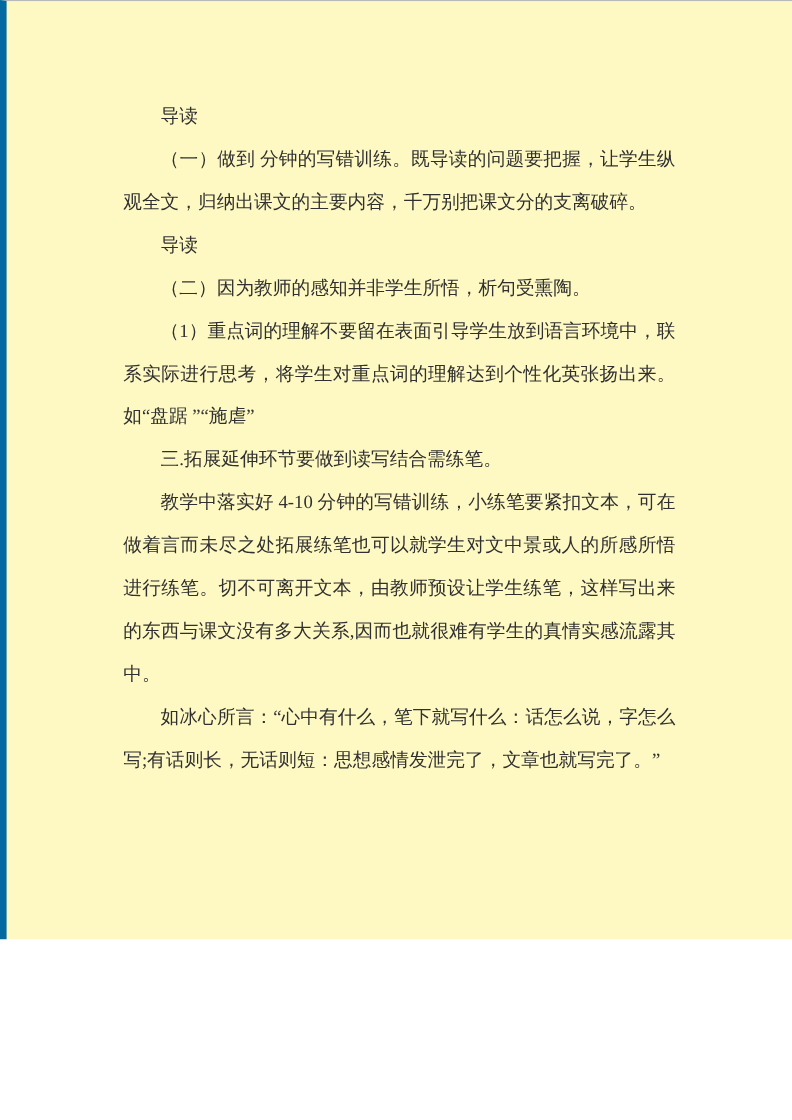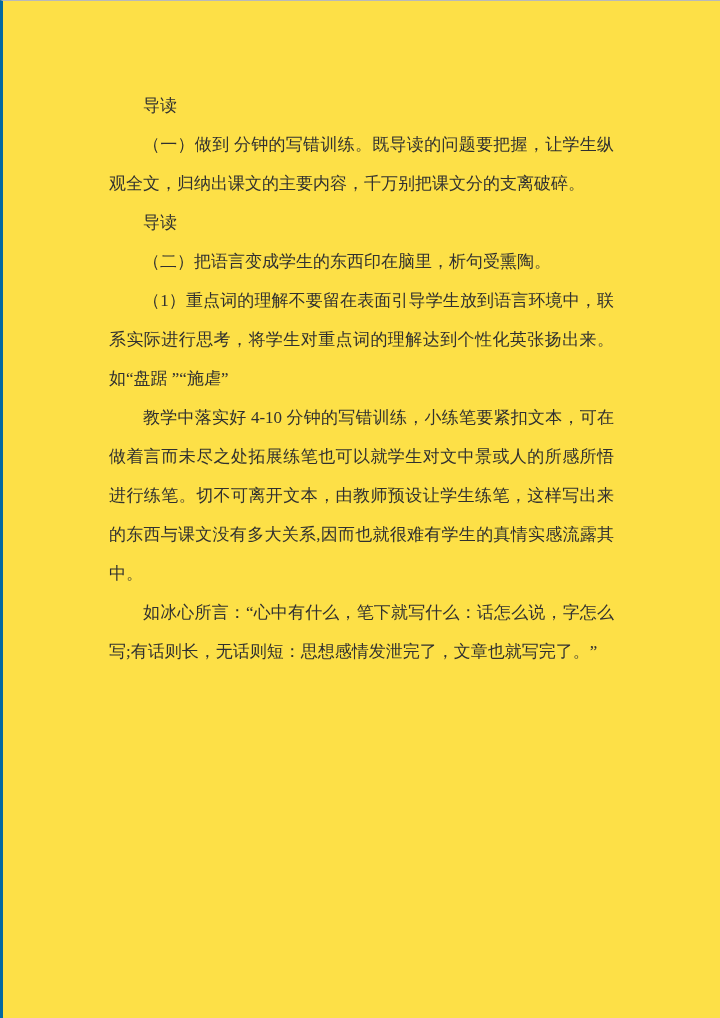--- a/index.html
+++ b/index.html
@@ -3,25 +3,25 @@
 <meta charset="utf-8">
 <style>
   html, body {
     margin: 0;
     padding: 0;
     background: #ffffff;
   }
   .page {
     position: relative;
     width: 720px;
-    height: 1018px;
+    height: 854px;
     box-sizing: border-box;
-    background: #fde047;
+    background: #fef9c3;
     border-top: 1px solid #b9b9b9;
-    border-left: 3px solid #0369a1;
+    border-left: 6px solid #0369a1;
     overflow: hidden;
   }
   .doc {
     box-sizing: border-box;
     padding: 85px 106px 0 106px;
     font-family: "Liberation Serif", "DejaVu Serif", serif;
     font-size: 17px;
     line-height: 39px;
     color: #303030;
     text-align: justify;
@@ -34,18 +34,19 @@
   }
 </style>
 </head>
 <body>
 
 <div class="page">
   <div class="doc">
       <p class="para">导读</p>
       <p class="para">（一）做到 分钟的写错训练。既导读的问题要把握，让学生纵观全文，归纳出课文的主要内容，千万别把课文分的支离破碎。</p>
       <p class="para">导读</p>
-      <p class="para">（二）把语言变成学生的东西印在脑里，析句受熏陶。</p>
+      <p class="para">（二）因为教师的感知并非学生所悟，析句受熏陶。</p>
       <p class="para">（1）重点词的理解不要留在表面引导学生放到语言环境中，联系实际进行思考，将学生对重点词的理解达到个性化英张扬出来。如“盘踞 ”“施虐”</p>
+      <p class="para">三.拓展延伸环节要做到读写结合需练笔。</p>
       <p class="para">教学中落实好 4-10 分钟的写错训练，小练笔要紧扣文本，可在做着言而未尽之处拓展练笔也可以就学生对文中景或人的所感所悟进行练笔。切不可离开文本，由教师预设让学生练笔，这样写出来的东西与课文没有多大关系,因而也就很难有学生的真情实感流露其中。</p>
       <p class="para">如冰心所言：“心中有什么，笔下就写什么：话怎么说，字怎么写;有话则长，无话则短：思想感情发泄完了，文章也就写完了。”</p>
     </div>
 </div>
 
 </body></html>

